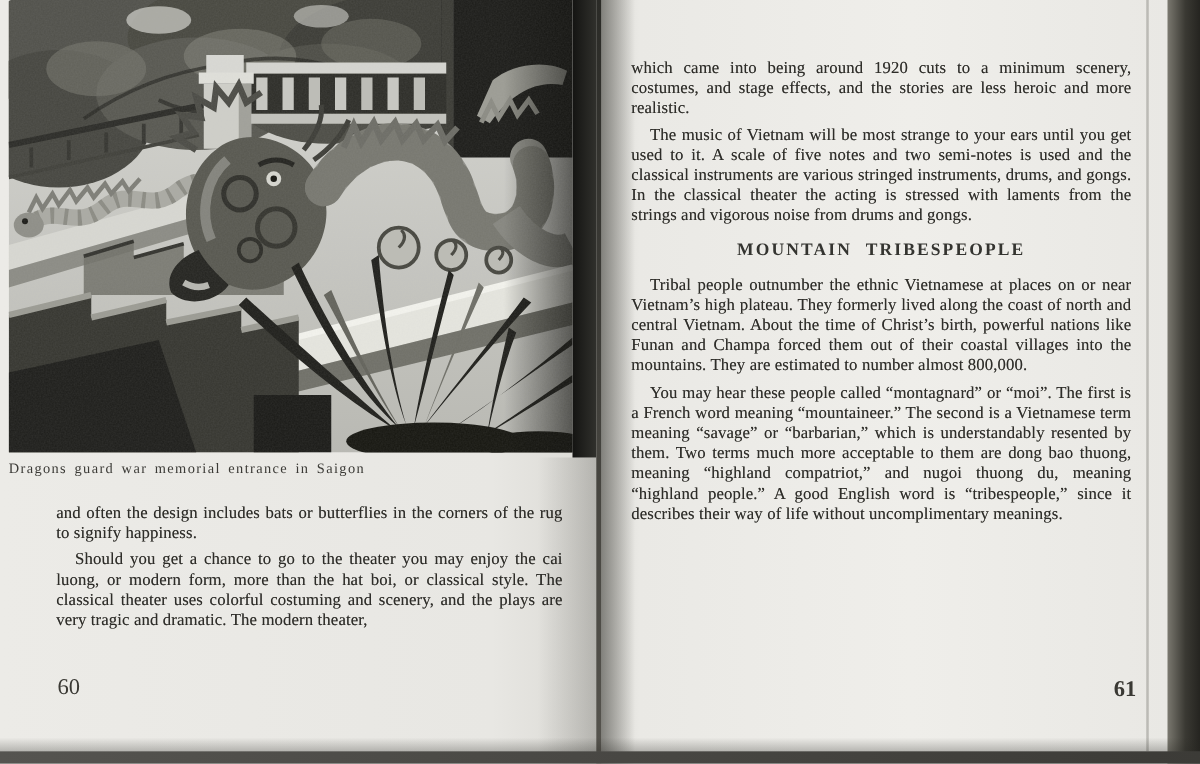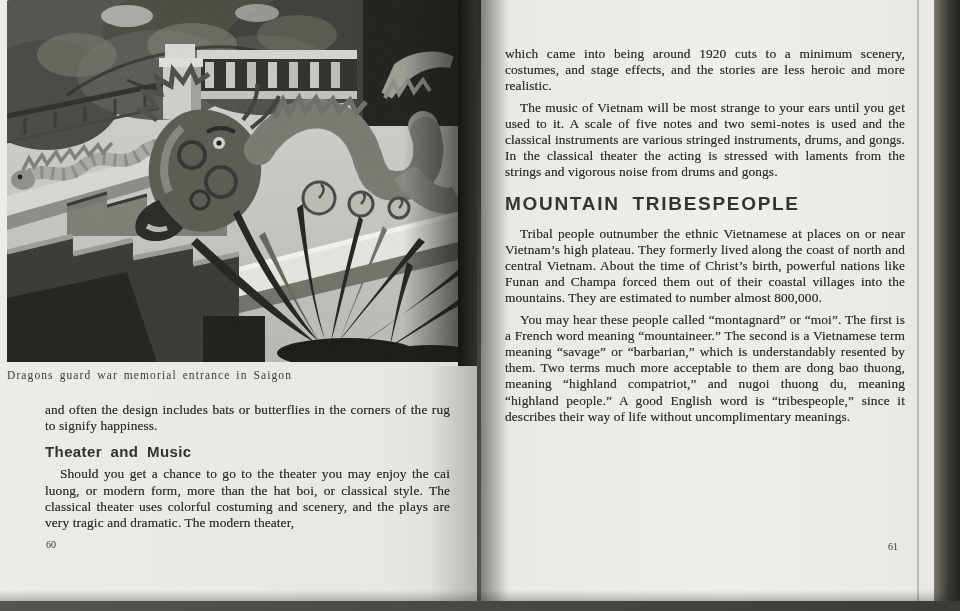--- a/index.html
+++ b/index.html
@@ -37,28 +37,28 @@
 
   
   .col-left{position:absolute;left:45px;top:402px;width:405px;}
   .col-right{position:absolute;left:25px;top:46px;width:400px;}
 
   p.body{font-size:13.4px;line-height:16.2px;text-align:justify;margin:0 0 5px 0;
         letter-spacing:0.1px;color:#2e2d29;text-shadow:0 0 0.4px rgba(46,45,41,0.55);}
   p.ind{text-indent:15px;}
   .it{}
 
-  h2.main{font-family:Liberation Sans, sans-serif;font-weight:bold;font-size:19px;
-        letter-spacing:1.7px;word-spacing:6px;color:#343430;margin:12px 0 11px 0;}
+  h2.main{font-family:Liberation Serif, serif;font-weight:bold;font-size:14px;
+        letter-spacing:1.7px;word-spacing:6px;text-align:center;color:#343430;margin:12px 0 11px 0;}
   h3.sub{font-family:"Liberation Sans",sans-serif;font-weight:bold;font-size:15px;
         letter-spacing:0.4px;word-spacing:4px;color:#33322e;margin:9px 0 6px 0;}
 
-  .pagenum{position:absolute;font-size:10px;color:#3a3934;}
+  .pagenum{position:absolute;font-size:18px;color:#3a3934;}
   .pn-left{left:46px;top:539px;}
-  .pn-right{left:408px;top:541px;width:24px;text-align:left;}
+  .pn-right{left:408px;top:541px;width:24px;text-align:center;font-weight:bold;}
 </style>
 </head>
 <body>
 
 <div class="book">
 
   <div class="page-left">
 
     <div class="photo">
       <svg viewBox="0 0 451 362" preserveAspectRatio="none" aria-hidden="true">
@@ -203,21 +203,20 @@
 
         <rect x="396" y="0" width="55" height="362" fill="url(#edgeg)"></rect>
         <rect width="451" height="362" filter="url(#grain)"></rect>
       </svg>
     </div>
 
     <div class="caption">Dragons guard war memorial entrance in Saigon</div>
 
     <div class="col-left">
       <p class="body"><span>and often the design includes bats or butterflies in the corners of the rug to signify happiness.</span></p>
-      <h3 class="sub">Theater and Music</h3>
       <p class="body ind"><span>Should you get a chance to go to the theater you may enjoy the </span><span class="it">cai luong</span><span>, or modern form, more than the </span><span class="it">hat boi</span><span>, or classical style. The classical theater uses colorful costuming and scenery, and the plays are very tragic and dramatic. The modern theater,</span></p>
     </div>
 
     <div class="pagenum pn-left">60</div>
   </div>
 
   <div class="page-right">
     <div class="col-right">
       <p class="body"><span>which came into being around 1920 cuts to a minimum scenery, costumes, and stage effects, and the stories are less heroic and more realistic.</span></p>
       <p class="body ind"><span>The music of Vietnam will be most strange to your ears until you get used to it. A scale of five notes and two semi-notes is used and the classical instruments are various stringed instruments, drums, and gongs. In the classical theater the acting is stressed with laments from the strings and vigorous noise from drums and gongs.</span></p>

